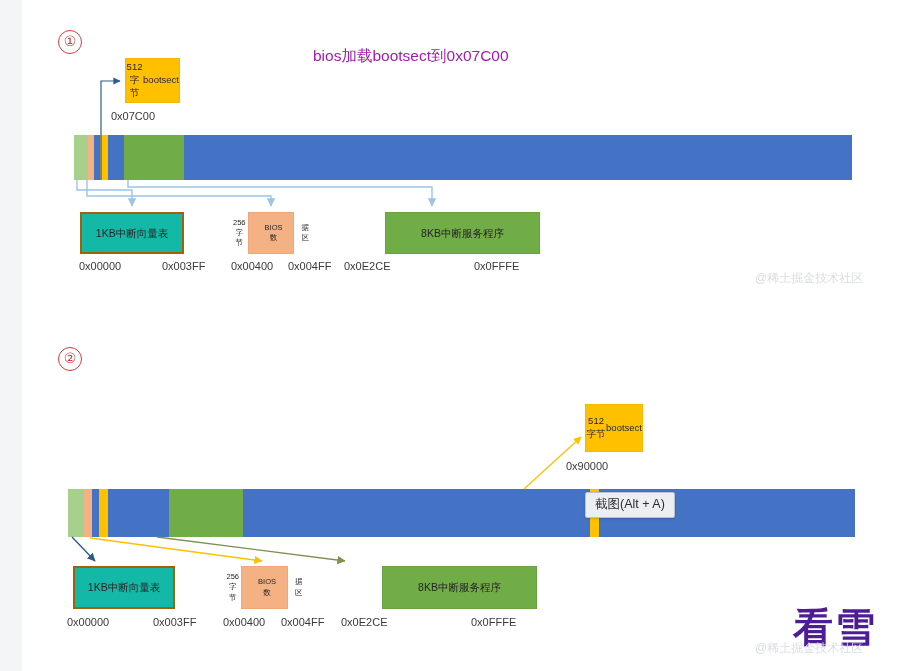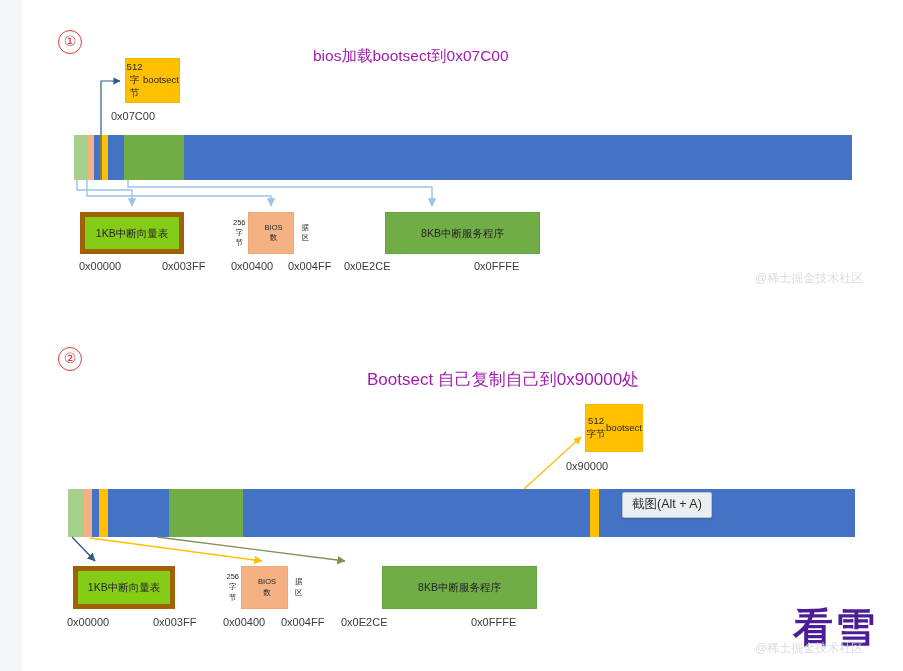--- a/index.html
+++ b/index.html
@@ -66,21 +66,21 @@
     position: absolute;
     box-sizing: border-box;
     display: flex;
     flex-direction: row;
     align-items: center;
     justify-content: center;
     text-align: center;
     color: #262626;
     line-height: 1.35;
   }
-  .box.green-light { background: #84cc16; border: 5px solid #a16207; }
+  .box.green-light { background: #14b8a6; border: 2px solid #a16207; }
   .box.green-dark  { background: #70ad47; border: 1px solid #68a341; margin-left: 30px; }
   .box.salmon      { background: #f4b183; border: 1px solid #eda875; gap: 19px; }
   .box.amber       { background: #ffc000; border: 1px solid #f4b800; }
 
   
   .addr {
     position: absolute;
     font-size: 11px;
     color: #3a3a3a;
     white-space: nowrap;
@@ -169,41 +169,40 @@
   <div class="box green-dark" style="left:355px; top:212px; width:155px; height:42px; font-size:10.5px;">
     <span>8KB中断服务程序</span>
   </div>
   <div class="addr" style="left:344px; top:260px;">0x0E2CE</div>
   <div class="addr" style="left:474px; top:260px;">0x0FFFE</div>
 
   <div class="wm" style="left:755px; top:270px;">@稀土掘金技术社区</div>
 
   <div class="marker" style="left:58px; top:347px;">②</div>
 
-  <div class="sec-title" id="title2">Bootsect 自己复制自己到0x90000处</div>
 
   <div class="box amber" style="left:585px; top:404px; width:58px; height:48px; font-size:9.5px;">
     <span>512字节</span>
     <span>bootsect</span>
   </div>
   <div class="addr" style="left:566px; top:460px;">0x90000</div>
 
   <div class="strip" style="left:68px; top:489px; width:787px; height:48px;">
     <i style="width:16px; background:#a8d08d;"></i>
     <i style="width:8px; background:#f4b183;"></i>
     <i style="width:7px; background:#4472c4;"></i>
     <i style="width:9px; background:#ffc000;"></i>
     <i style="width:61px; background:#4472c4;"></i>
     <i style="width:74px; background:#70ad47;"></i>
     <i style="width:347px; background:#4472c4;"></i>
     <i style="width:9px; background:#ffc000;"></i>
     <i style="flex:1; background:#4472c4;"></i>
   </div>
 
-  <div class="tooltip" style="left:622px; top:492px;">截图(Alt + A)</div>
+  <div class="tooltip" style="left:585px; top:492px;">截图(Alt + A)</div>
 
   <div class="box green-light" style="left:73px; top:566px; width:102px; height:43px; font-size:10.5px;">
     <span>1KB中断向量表</span>
   </div>
   <div class="addr" style="left:67px; top:616px;">0x00000</div>
   <div class="addr" style="left:153px; top:616px;">0x003FF</div>
 
   <div class="box salmon" style="left:241px; top:566px; width:47px; height:43px; font-size:7.5px;">
     <span>256字节</span>
     <span>BIOS数</span>

